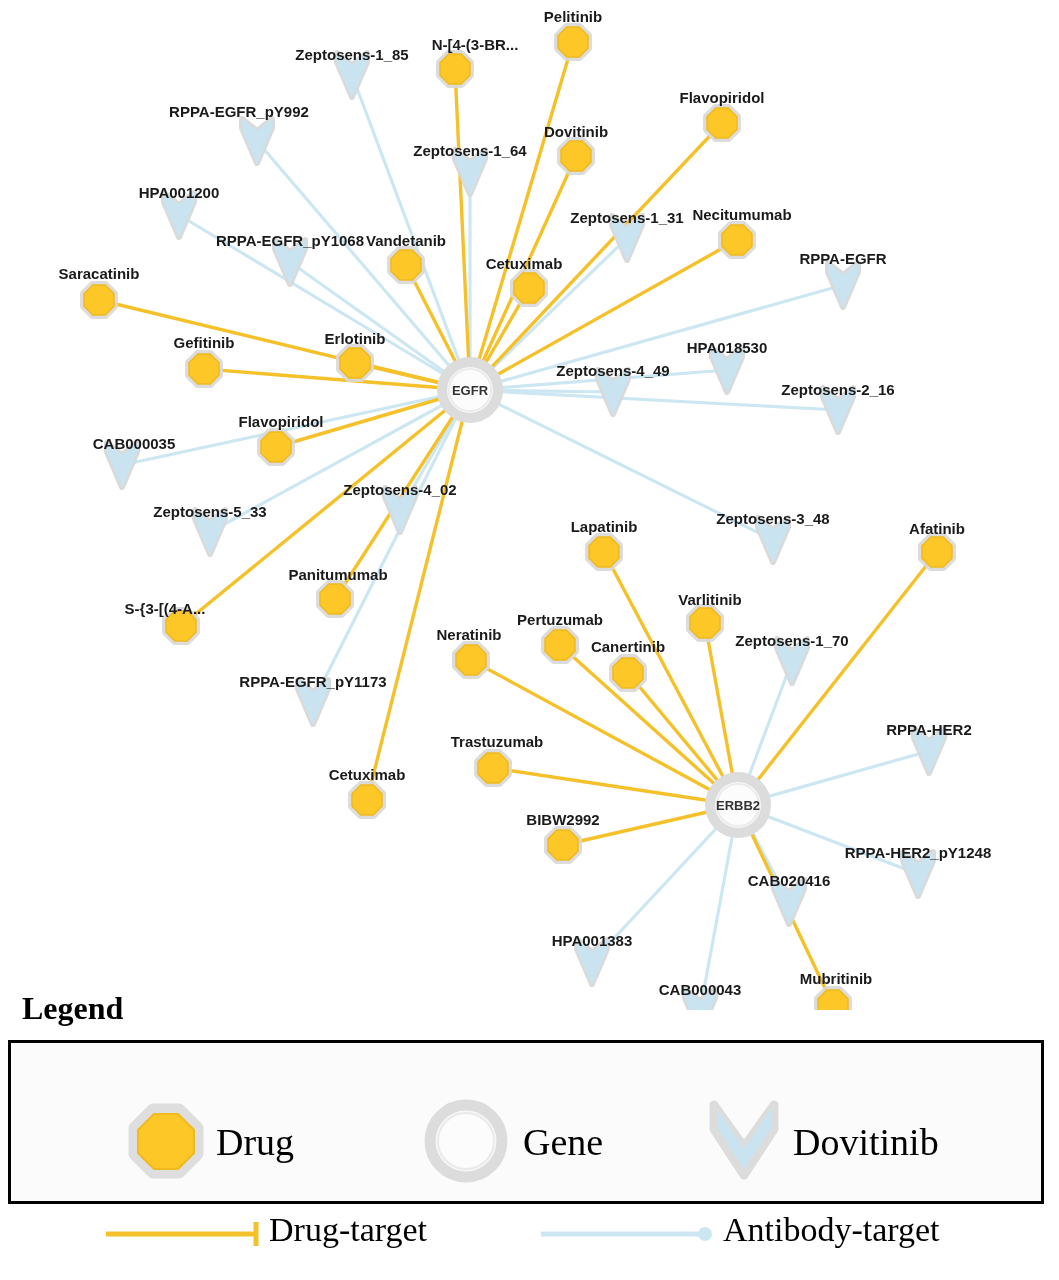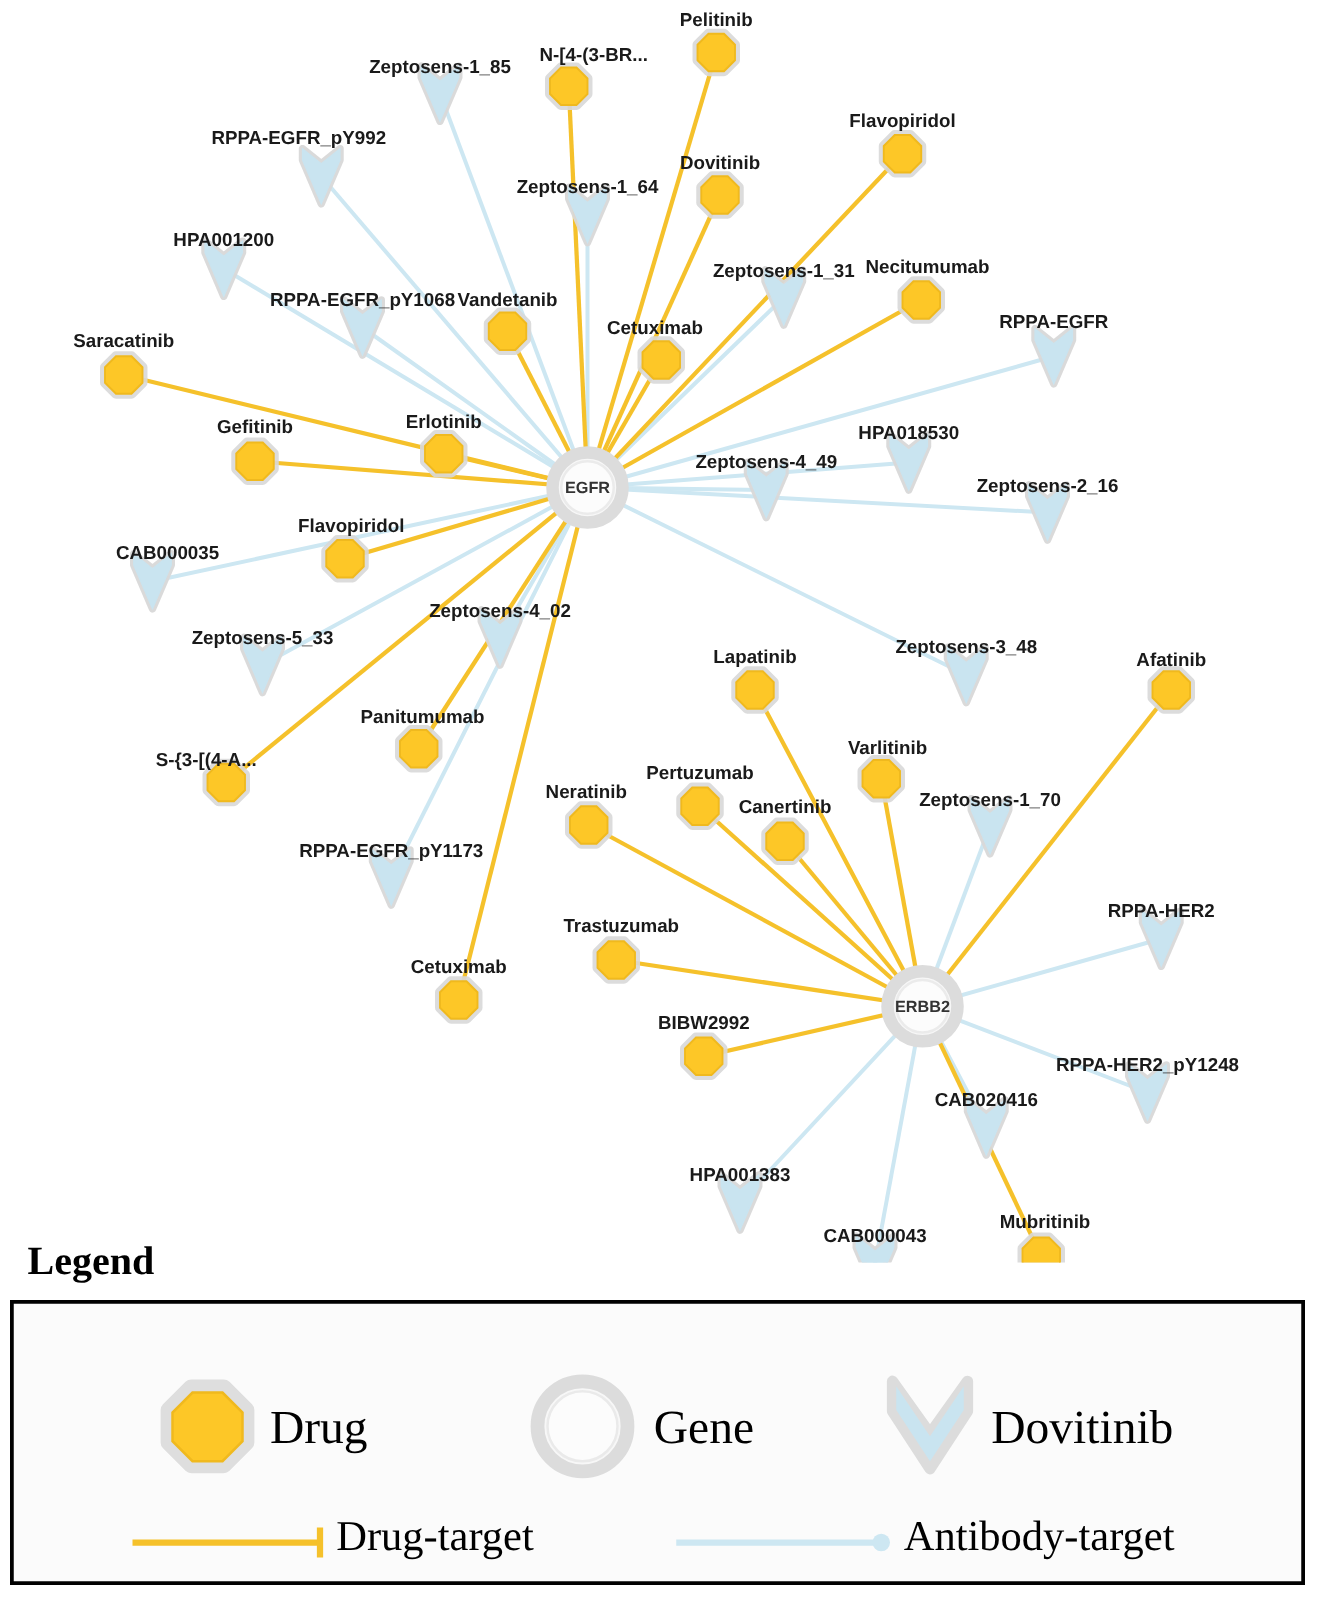--- a/index.html
+++ b/index.html
@@ -48,21 +48,21 @@
     font-family: "Liberation Serif", serif;
     font-size: 32px;
     font-weight: bold;
     color: #000;
   }
   #legend-box {
     position: absolute;
     left: 8px;
     top: 1040px;
     width: 1036px;
-    height: 228px;
+    height: 164px;
     border: 3px solid #000;
     background: #fbfbfb;
     box-sizing: border-box;
   }
   .legend-item-label {
     position: absolute;
     font-family: "Liberation Serif", serif;
     font-size: 38px;
     color: #000;
     white-space: nowrap;

